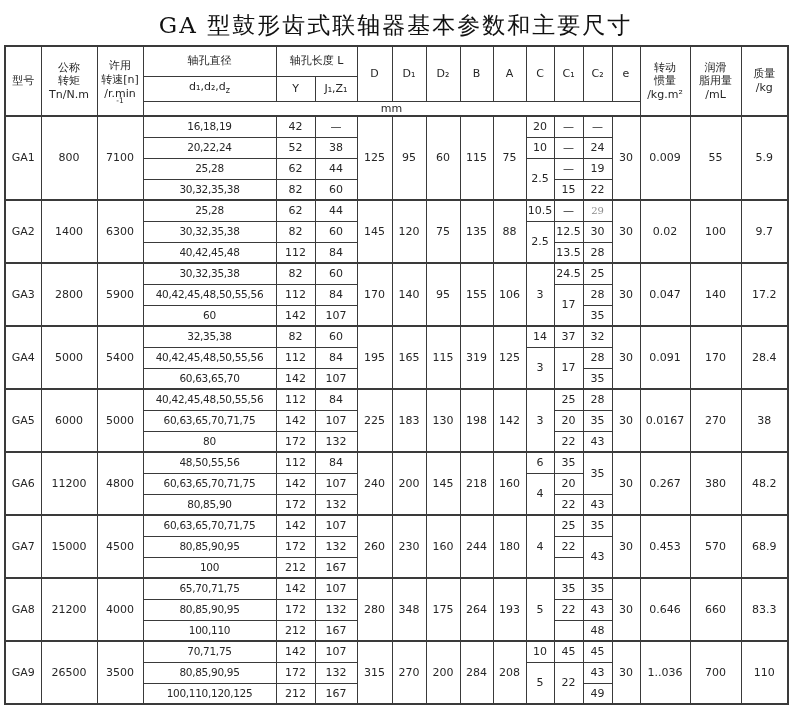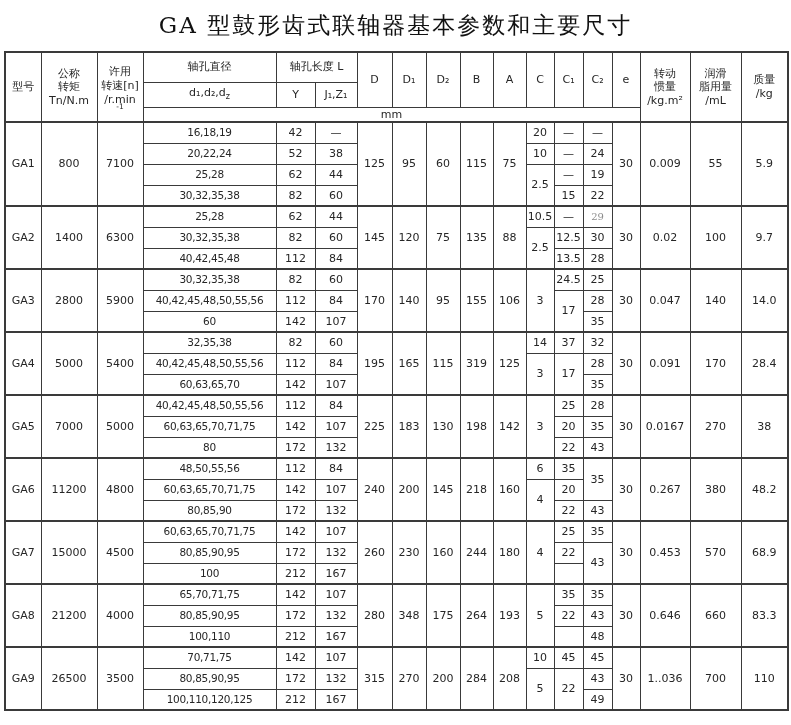--- a/index.html
+++ b/index.html
@@ -16,21 +16,21 @@
     overflow:hidden;
   }
   .page{width:791px;height:725px;padding:8px 4px 4px 4px;}
   .doc-title{
     font-family:"DejaVu Serif","Liberation Serif",serif;
     font-size:23px;
     font-weight:400;
     text-align:center;
     color:#111;
     letter-spacing:2px;
-    margin:2px 0 10px 0;
+    margin:2px 0 4px 0;
     white-space:nowrap;
   }
   table.spec{
     width:783px;
     table-layout:fixed;
     border-collapse:collapse;
     border:2px solid var(--line);
   }
   .spec th,.spec td{
     border:1px solid var(--line);
@@ -214,21 +214,21 @@
           <td rowspan="3">140</td>
           <td rowspan="3">95</td>
           <td rowspan="3">155</td>
           <td rowspan="3">106</td>
           <td rowspan="3">3</td>
           <td>24.5</td>
           <td>25</td>
           <td rowspan="3">30</td>
           <td rowspan="3">0.047</td>
           <td rowspan="3">140</td>
-          <td rowspan="3">14.0</td>
+          <td rowspan="3">17.2</td>
         </tr>
         <tr>
           <td class="bores">40,42,45,48,50,55,56</td>
           <td>112</td>
           <td>84</td>
           <td rowspan="2">17</td>
           <td>28</td>
         </tr>
         <tr>
           <td class="bores">60</td>
@@ -265,21 +265,21 @@
           <td>28</td>
         </tr>
         <tr>
           <td class="bores">60,63,65,70</td>
           <td>142</td>
           <td>107</td>
           <td>35</td>
         </tr>
         <tr class="group-first">
           <td rowspan="3">GA5</td>
-          <td rowspan="3">7000</td>
+          <td rowspan="3">6000</td>
           <td rowspan="3">5000</td>
           <td class="bores">40,42,45,48,50,55,56</td>
           <td>112</td>
           <td>84</td>
           <td rowspan="3">225</td>
           <td rowspan="3">183</td>
           <td rowspan="3">130</td>
           <td rowspan="3">198</td>
           <td rowspan="3">142</td>
           <td rowspan="3">3</td>

